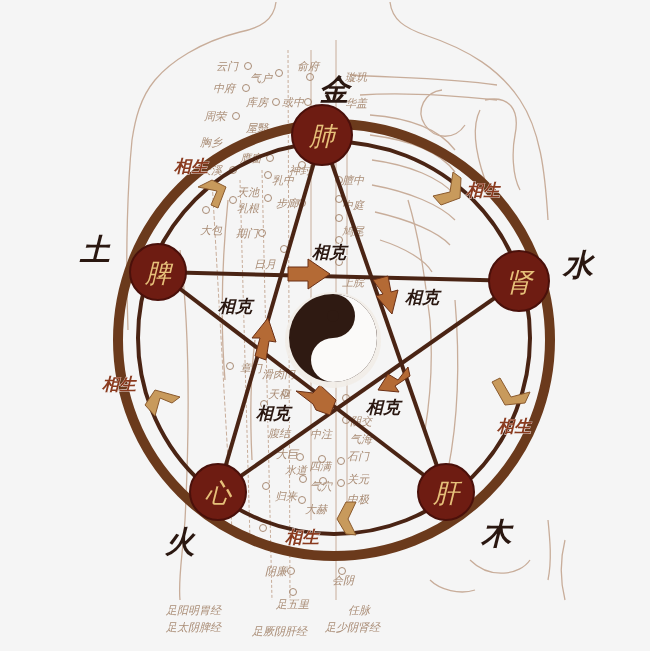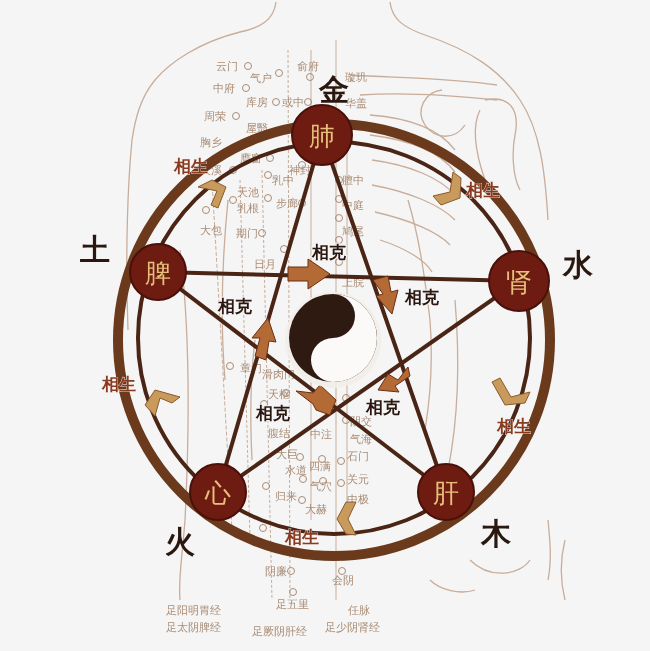--- a/index.html
+++ b/index.html
@@ -1,17 +1,17 @@
 <!DOCTYPE html>
 <html><head>
 <meta charset="utf-8">
 <style>
   html,body{margin:0;padding:0;background:#f5f5f5;}
   body{width:650px;height:651px;overflow:hidden;position:relative;font-family:"DejaVu Sans",sans-serif;}
-  #stage{position:absolute;left:0;top:0;width:650px;height:651px;}
+  #stage{position:absolute;left:0;top:0;width:650px;height:651px;font-style:italic;}
   svg{position:absolute;left:0;top:0;}
   .pt{font-size:11px;fill:#a98c75;font-family:"DejaVu Sans",sans-serif;}
   .meridian{font-size:11px;fill:#a98c75;font-family:"DejaVu Sans",sans-serif;}
   .element{font-size:30px;font-weight:bold;fill:#2a1710;font-family:"DejaVu Serif",serif;}
   .organ{font-size:26px;fill:#e6c07a;font-family:"DejaVu Serif",serif;}
   .sheng{font-size:17px;font-weight:bold;fill:#8a3a1e;font-family:"DejaVu Serif",serif;stroke:#f5f5f5;stroke-width:0.6px;paint-order:stroke;}
   .ke{font-size:17px;font-weight:bold;fill:#2a1710;font-family:"DejaVu Serif",serif;stroke:#f5f5f5;stroke-width:2px;paint-order:stroke;}
 </style>
 </head>
 <body>

